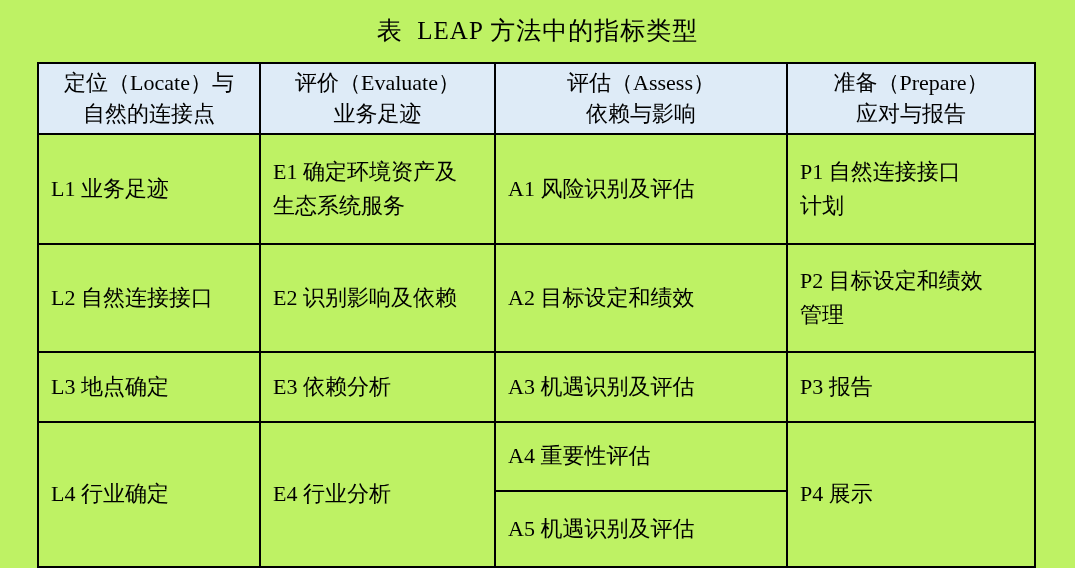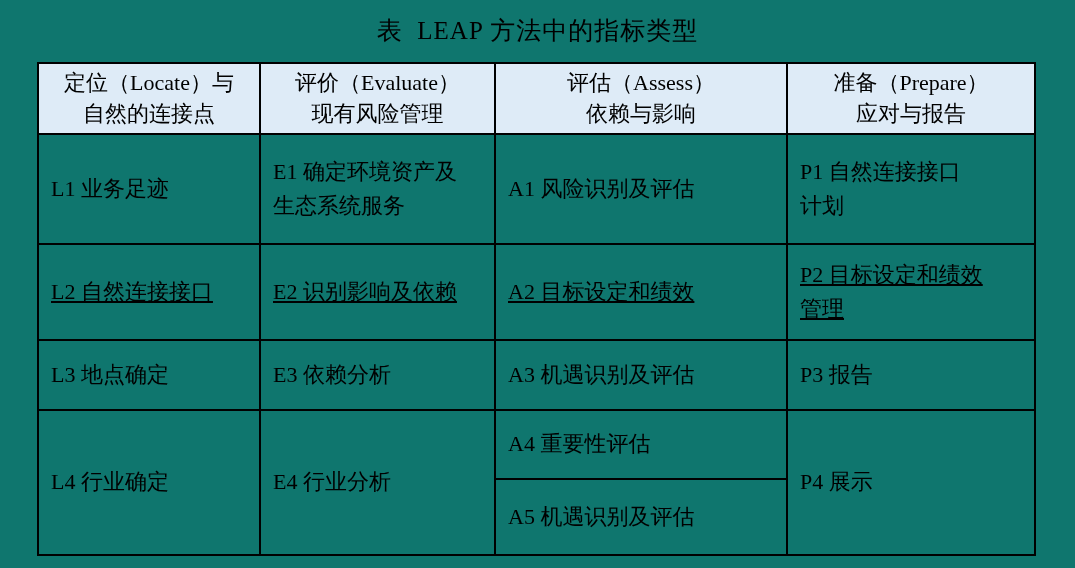--- a/index.html
+++ b/index.html
@@ -5,21 +5,21 @@
     html, body {
       margin: 0;
       padding: 0;
       background: #ffffff;
       font-family: "Liberation Serif", "DejaVu Serif", serif;
     }
     .page {
       position: relative;
       width: 1075px;
       height: 568px;
-      background: #0f766e;
+      background: #bef264;
       overflow: hidden;
     }
     .doc-title {
       position: absolute;
       top: 14px;
       left: 0;
       width: 100%;
       text-align: center;
       font-size: 25px;
       color: #000000;
@@ -54,21 +54,21 @@
       vertical-align: middle;
       line-height: 1.55;
       padding: 2px 12px;
     }
     col.c1 { width: 222px; }
     col.c2 { width: 235px; }
     col.c3 { width: 292px; }
     col.c4 { width: 248px; }
     tr.r-head { height: 71px; margin-top: 20px; }
     tr.r1 { height: 110px; }
-    tr.r2 { height: 96px; text-decoration: underline; }
+    tr.r2 { height: 108px; }
     tr.r3 { height: 70px; margin-top: 32px; }
     tr.r4a { height: 69px; }
     tr.r4b { height: 76px; }
   </style>
 </head>
 <body>
 
 <div class="page">
 
   <div class="doc-title">表  LEAP 方法中的指标类型</div>
@@ -78,21 +78,21 @@
       <col class="c1">
         <col class="c2">
         <col class="c3">
         <col class="c4">
     </colgroup>
     <tbody>
       <tr class="r-head">
         <th>定位（Locate）与
 自然的连接点</th>
         <th>评价（Evaluate）
-现有风险管理</th>
+业务足迹</th>
         <th>评估（Assess）
 依赖与影响</th>
         <th>准备（Prepare）
 应对与报告</th>
       </tr>
       <tr class="r1">
         <td>L1 业务足迹</td>
         <td>E1 确定环境资产及
 生态系统服务</td>
         <td>A1 风险识别及评估</td>

